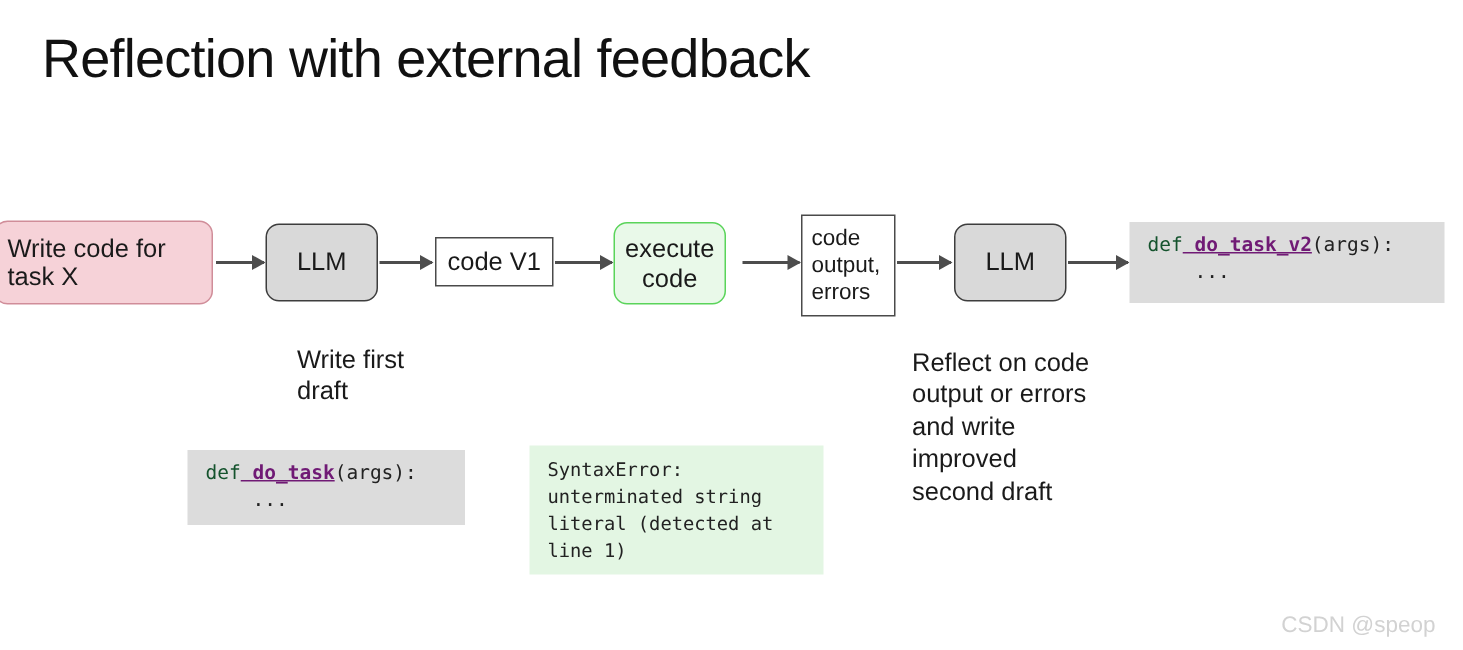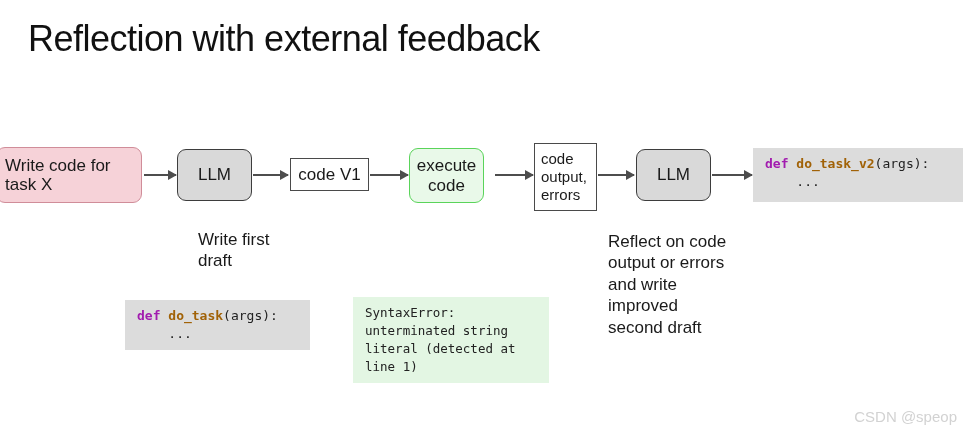--- a/index.html
+++ b/index.html
@@ -109,22 +109,22 @@
     white-space: pre;
     padding: 7px 12px;
     color: #222222;
   }
   .code-grey { background: #dcdcdc; }
   .code-green {
     background: #e3f6e3;
     font-size: 12.5px;
     line-height: 1.45;
   }
-  .kw  { color: #a21caf; font-weight: bold; }
-  .fn  { color: #a16207; font-weight: bold; }
+  .kw  { color: #14532d; font-weight: normal; }
+  .fn  { color: #701a75; font-weight: bold; text-decoration: underline; }
   .pn  { color: #222222; }
 
   
   .caption {
     position: absolute;
     font-size: 17px;
     line-height: 1.26;
     color: #1a1a1a;
     white-space: pre-line;
   }

